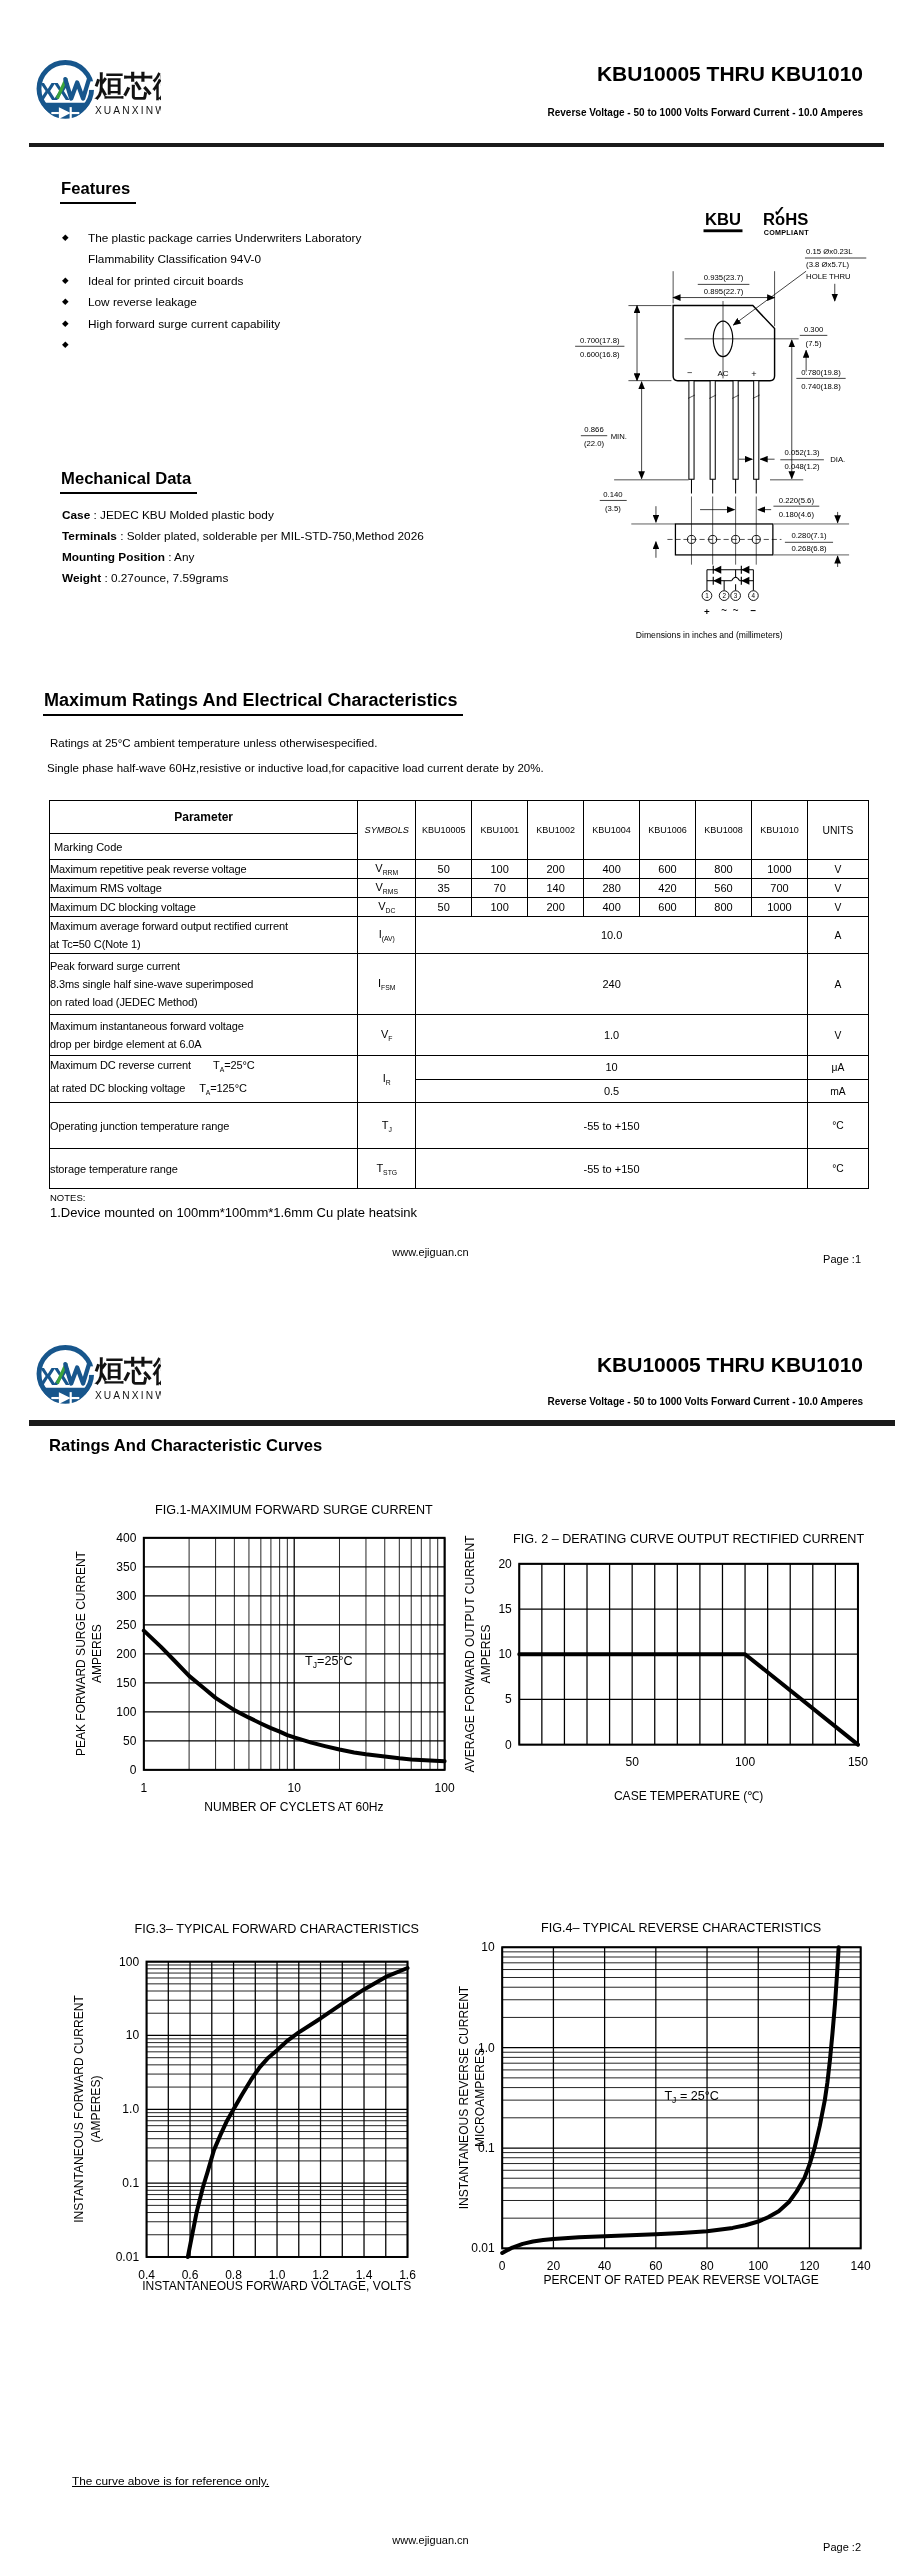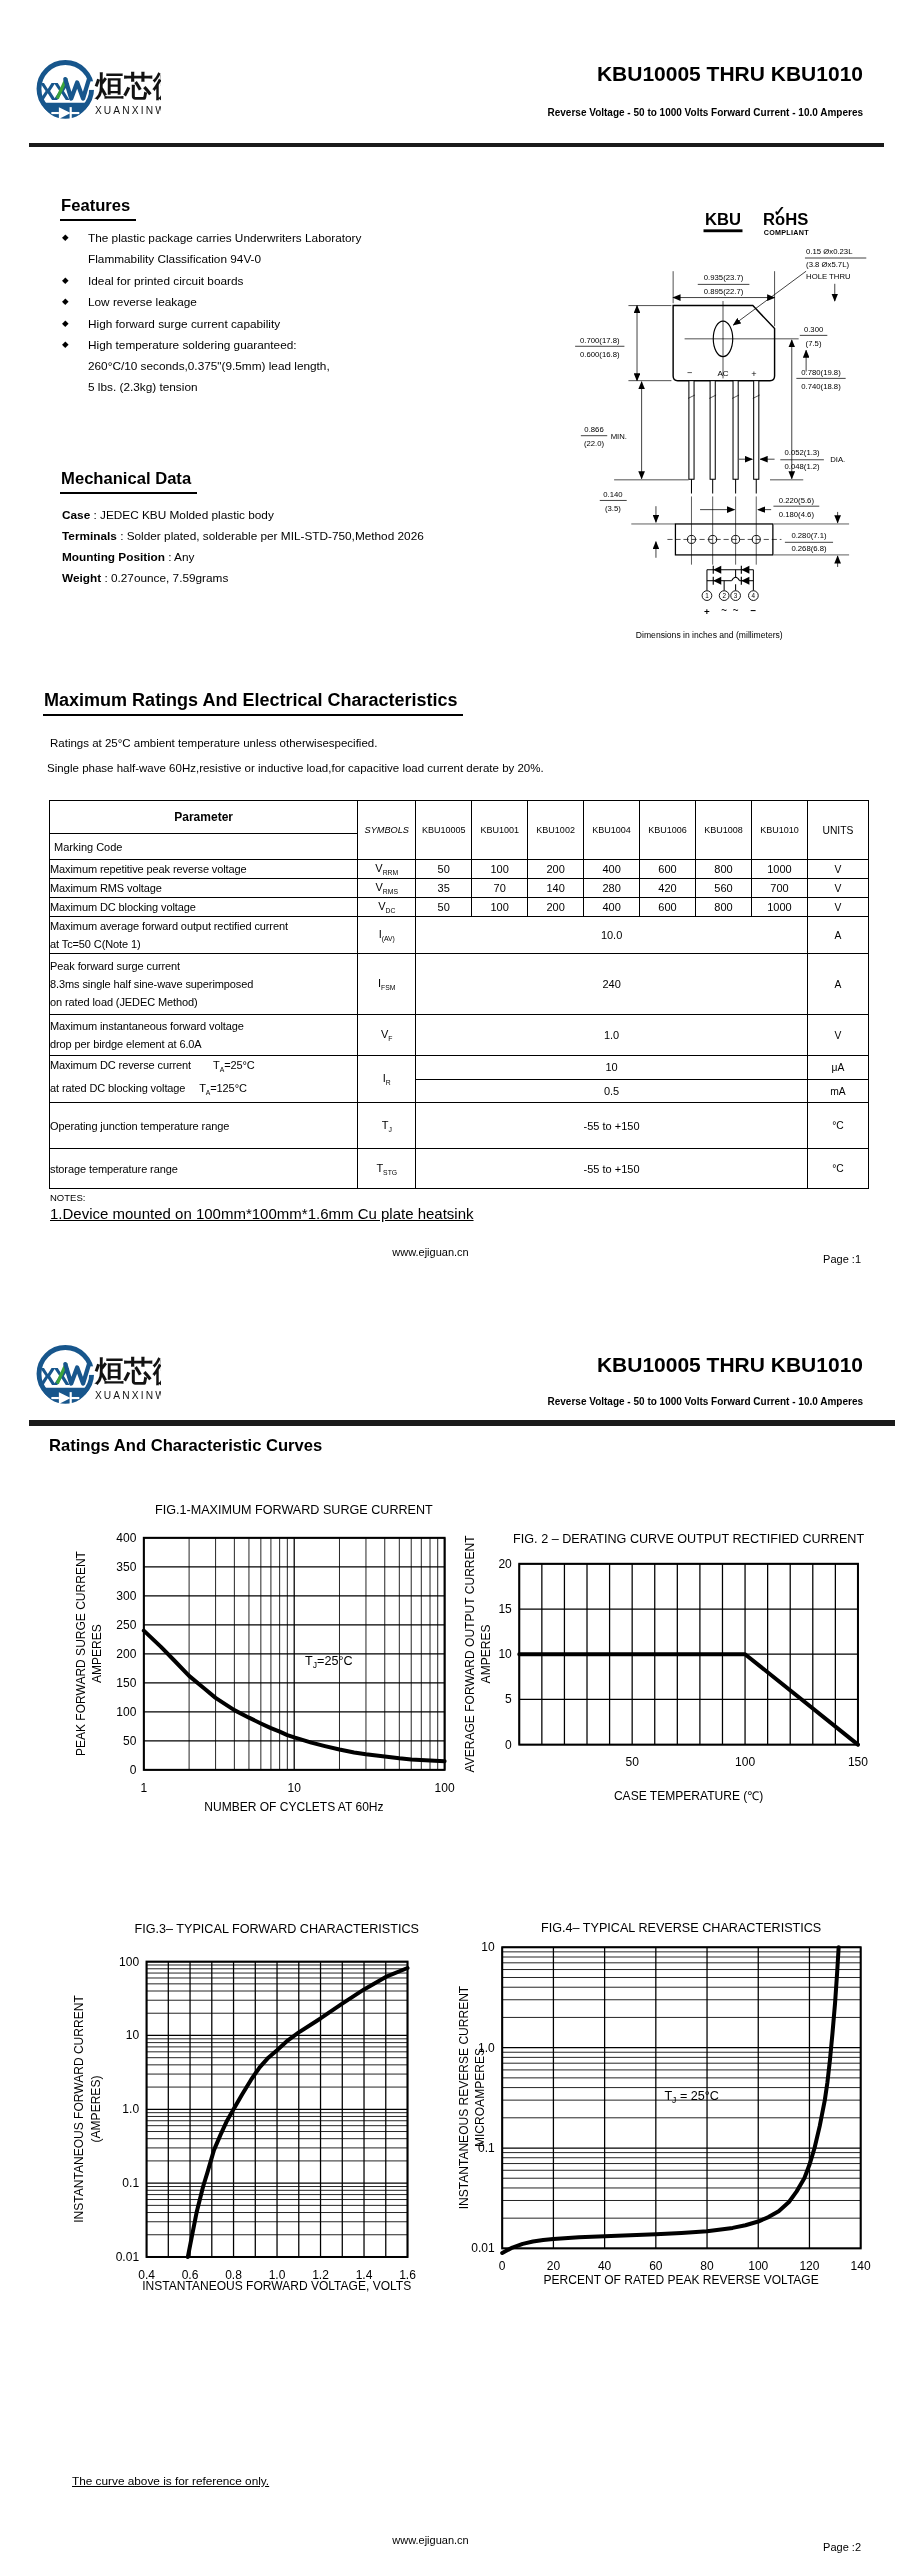--- a/index.html
+++ b/index.html
@@ -43,21 +43,21 @@
   th.units-h{font-size:10.3px;font-weight:bold;text-align:center;}
   td.param{font-size:11px;text-align:left;padding:1.1px 2.3px 1.1px 4px;line-height:18px;letter-spacing:-0.1px;}
   td.sym{font-size:11px;text-align:center;}
   td.val{font-size:11px;text-align:center;}
   td.unit{font-size:10.3px;text-align:center;}
   td sub,th sub{font-size:62%;}
   tr.rh33{height:19px;}
   .cgap{display:inline-block;width:22px;}
 
   .notes-h{font-size:9.5px;}
-  .notes-t{font-size:15px;text-decoration:underline;}
+  .notes-t{font-size:13px;}
 
   .footer-url{font-size:11px;text-align:center;}
   .footer-page{font-size:11px;text-align:right;}
 
   
   svg.chart{position:absolute;overflow:visible;}
   svg.chart text{fill:#000;font-family:"Liberation Sans",sans-serif;}
   .c-title{font-size:22px;}
   .c-xlabel{font-size:21px;}
   .c-ylab{font-size:21px;}
@@ -85,21 +85,21 @@
     <polyline points="62,48 73,84 84,54 95,84 106,48" fill="none" stroke="#17568c" stroke-width="8" stroke-linejoin="round" stroke-linecap="round"></polyline>
     <text x="117" y="80" font-size="54" font-weight="bold" fill="#121212">烜芯微</text>
     <text x="117" y="112" font-size="19" letter-spacing="4" fill="#121212">XUANXINWEI</text>
   </svg>
 
   <div class="abs doc-title" style="left:344px;top:62px;width:519px;">KBU10005 THRU KBU1010</div>
   <div class="abs doc-subtitle" style="left:344px;top:107px;width:519px;">Reverse Voltage - 50 to 1000 Volts   Forward Current - 10.0 Amperes</div>
   <div class="abs rule" style="left:29px;top:143px;width:855px;height:4px;"></div>
 
 
-  <div class="abs" style="left:60px;top:196px;">
+  <div class="abs" style="left:60px;top:179px;">
     <span class="sec-h h29">Features</span>
   </div>
   <div class="abs" style="left:62px;top:228px;width:476px;">
     <div class="feat-item">
       <span class="feat-bullet">◆</span>
       <span class="feat-lines">
         <div>The plastic package carries Underwriters Laboratory</div>
         <div>Flammability Classification 94V-0</div>
       </span>
     </div>
@@ -116,25 +116,20 @@
       </span>
     </div>
     <div class="feat-item">
       <span class="feat-bullet">◆</span>
       <span class="feat-lines">
         <div>High forward surge current capability</div>
       </span>
     </div>
     <div class="feat-item">
       <span class="feat-bullet">◆</span>
-      <span class="feat-lines">
-        <div>High temperature soldering guaranteed:</div>
-        <div>260°C/10 seconds,0.375"(9.5mm) lead length,</div>
-        <div>5 lbs. (2.3kg) tension</div>
-      </span>
     </div>
   </div>
 
   <svg id="pkg" class="abs" style="left:545px;top:207px;" width="356" height="470" viewBox="0 0 620 820">
     <defs>
       <marker id="ah" orient="auto-start-reverse" markerWidth="11" markerHeight="9" refX="10" refY="4.5">
         <path d="M0,0 L11,4.5 L0,9 z" fill="#000"></path>
       </marker>
     </defs>
 

